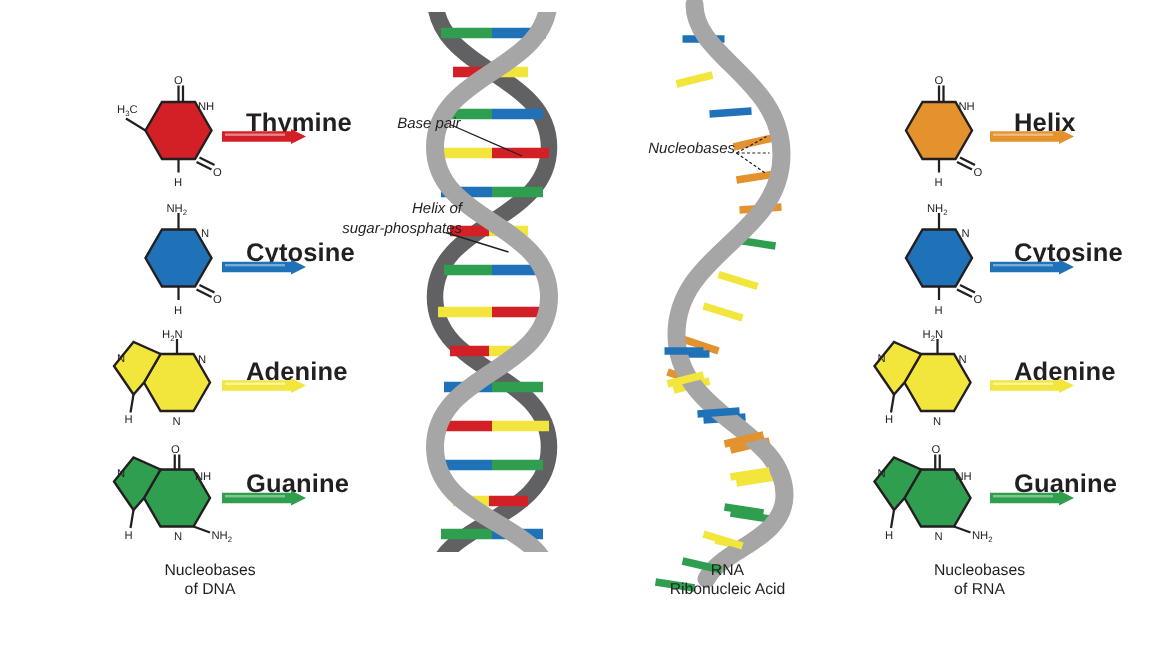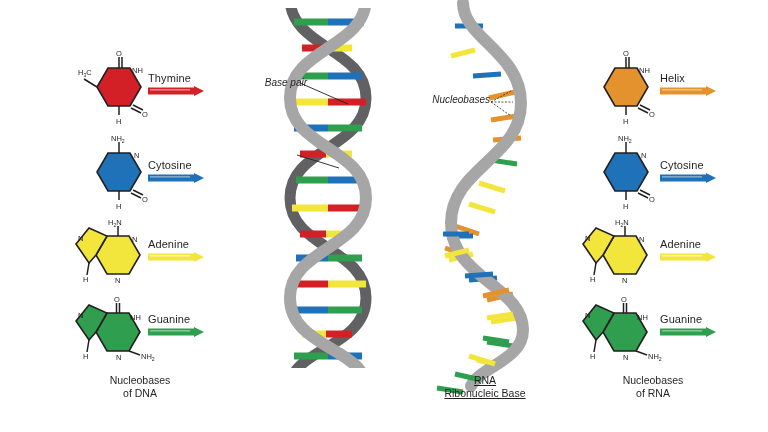--- a/index.html
+++ b/index.html
@@ -13,25 +13,26 @@
   #stage {
     position: relative;
     width: 768px; height: 432px;
     background: #ffffff;
   }
 
   .mol { position: absolute; }
 
   .base-label {
     position: absolute;
-    font-weight: normal;
-    font-size: 11px;
+    font-weight: bold;
+    font-size: 17px;
     color: #231f20;
     letter-spacing: .1px;
     white-space: nowrap;
+    margin-left: 16px;
   }
 
   .base-bar {
     position: absolute;
     height: 8px;
     width: 56px;
   }
 
   .caption {
     position: absolute;
@@ -211,20 +212,22 @@
         <path d="M98,-10 C98,40 22,40 22,90 C22,140 98,140 98,190 C98,240 22,240 22,290 C22,340 98,340 98,380" fill="none" stroke="#a6a6a6" stroke-width="12" stroke-linecap="round"></path>
       </g>
     </svg>
   </div>
 
   <div class="callout" style="left:242px; top:76px; width:65px;">Base pair</div>
   <svg style="position:absolute; left:300px; top:80px;" width="55" height="35">
     <line x1="0" y1="3" x2="48" y2="24" stroke="#231f20" stroke-width="0.9"></line>
   </svg>
 
+  <div class="callout" style="left:213px; top:133px; width:95px;">Helix of
+sugar-phosphates</div>
   <svg style="position:absolute; left:297px; top:152px;" width="48" height="22">
     <line x1="0" y1="3" x2="42" y2="16" stroke="#231f20" stroke-width="0.9"></line>
   </svg>
 
 
   <div style="position:absolute; left:425px; top:8px;">
     <svg width="120" height="360" viewBox="0 0 120 360">
       <g stroke-width="5" stroke-linecap="butt">
         <line x1="30" y1="18" x2="58" y2="18" stroke="#1f72b8"></line>
         <line x1="26" y1="48" x2="50" y2="42" stroke="#f2e63c"></line>
@@ -267,21 +270,21 @@
     </svg>
   </div>
 
   <div class="callout" style="left:418px; top:93px; width:72px; text-align:right;">Nucleobases</div>
   <svg style="position:absolute; left:489px; top:88px;" width="30" height="34">
     <line x1="2" y1="14" x2="22" y2="3" stroke="#231f20" stroke-width="0.8" stroke-dasharray="2,1.5"></line>
     <line x1="2" y1="14" x2="24" y2="14" stroke="#231f20" stroke-width="0.8" stroke-dasharray="2,1.5"></line>
     <line x1="2" y1="14" x2="22" y2="28" stroke="#231f20" stroke-width="0.8" stroke-dasharray="2,1.5"></line>
   </svg>
 
-  <div class="caption" style="left:420px; top:374px; width:130px;text-decoration:underline;"><span>RNA</span><br><span>Ribonucleic Base</span></div>
+  <div class="caption" style="left:420px; top:374px; width:130px;"><span>RNA</span><br><span>Ribonucleic Acid</span></div>
 
   <div class="mol" style="left:585px; top:48px;">
     <svg width="80" height="78" viewBox="0 0 80 78">
       <g>
         <polygon points="30,20 52,20 63,39 52,58 30,58 19,39" fill="#e3922e" stroke="#231f20" stroke-width="1.6"></polygon>
         <line x1="41" y1="20" x2="41" y2="9" stroke="#231f20" stroke-width="1.5"></line>
         <line x1="44" y1="20" x2="44" y2="9" stroke="#231f20" stroke-width="1.5"></line>
         <line x1="55" y1="57" x2="65" y2="62" stroke="#231f20" stroke-width="1.5"></line>
         <line x1="53" y1="60" x2="63" y2="65" stroke="#231f20" stroke-width="1.5"></line>
         <line x1="41" y1="58" x2="41" y2="67" stroke="#231f20" stroke-width="1.5"></line>

